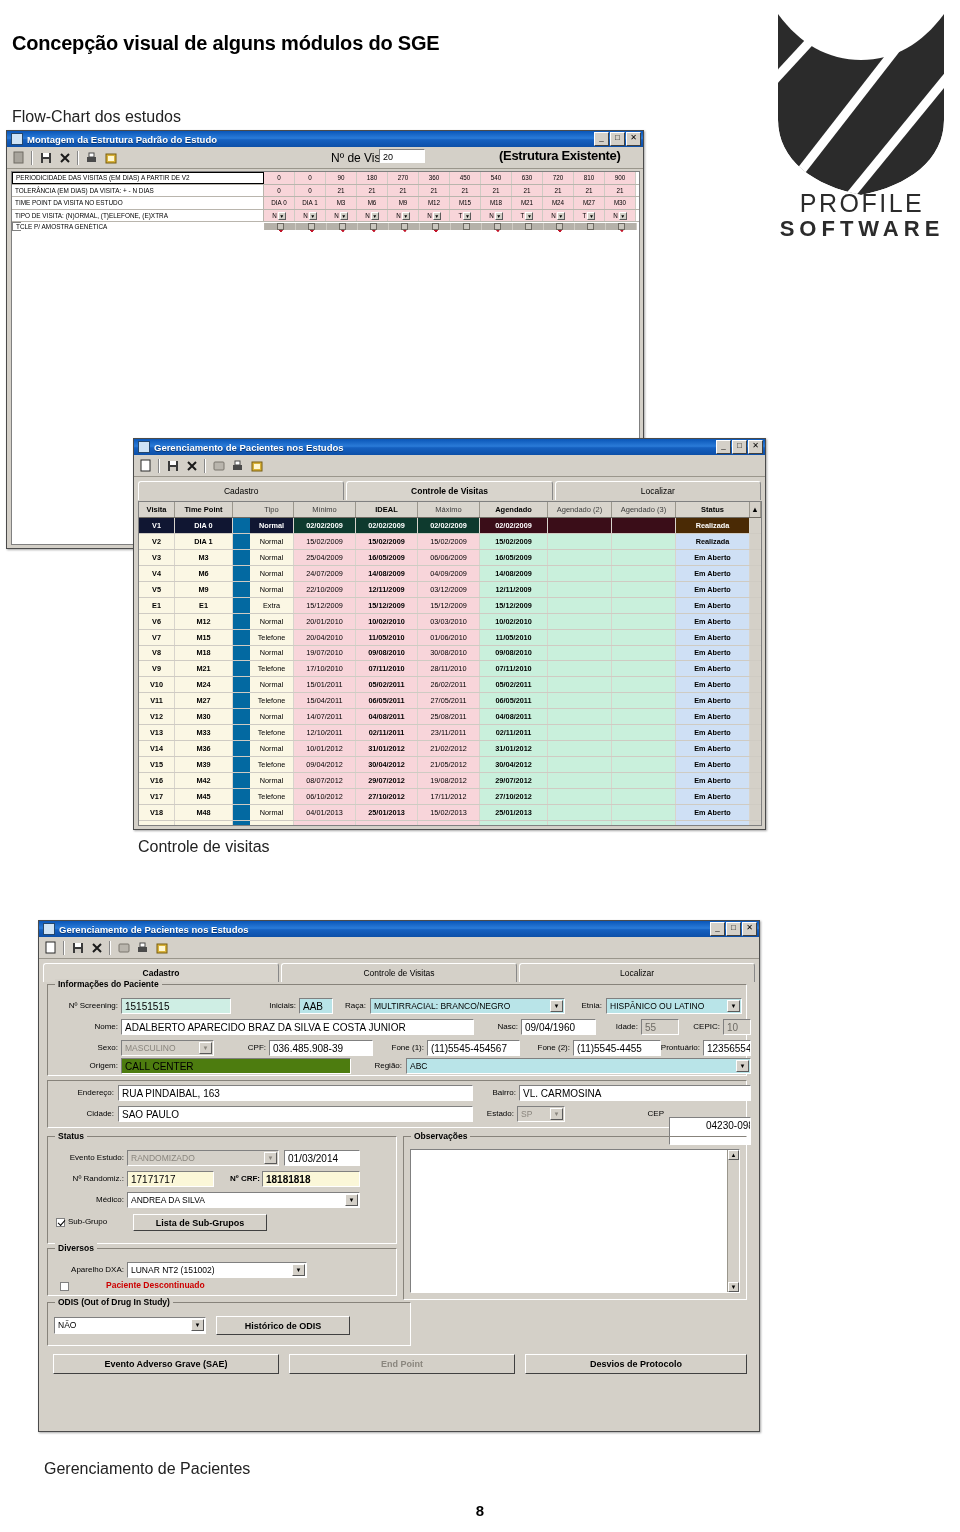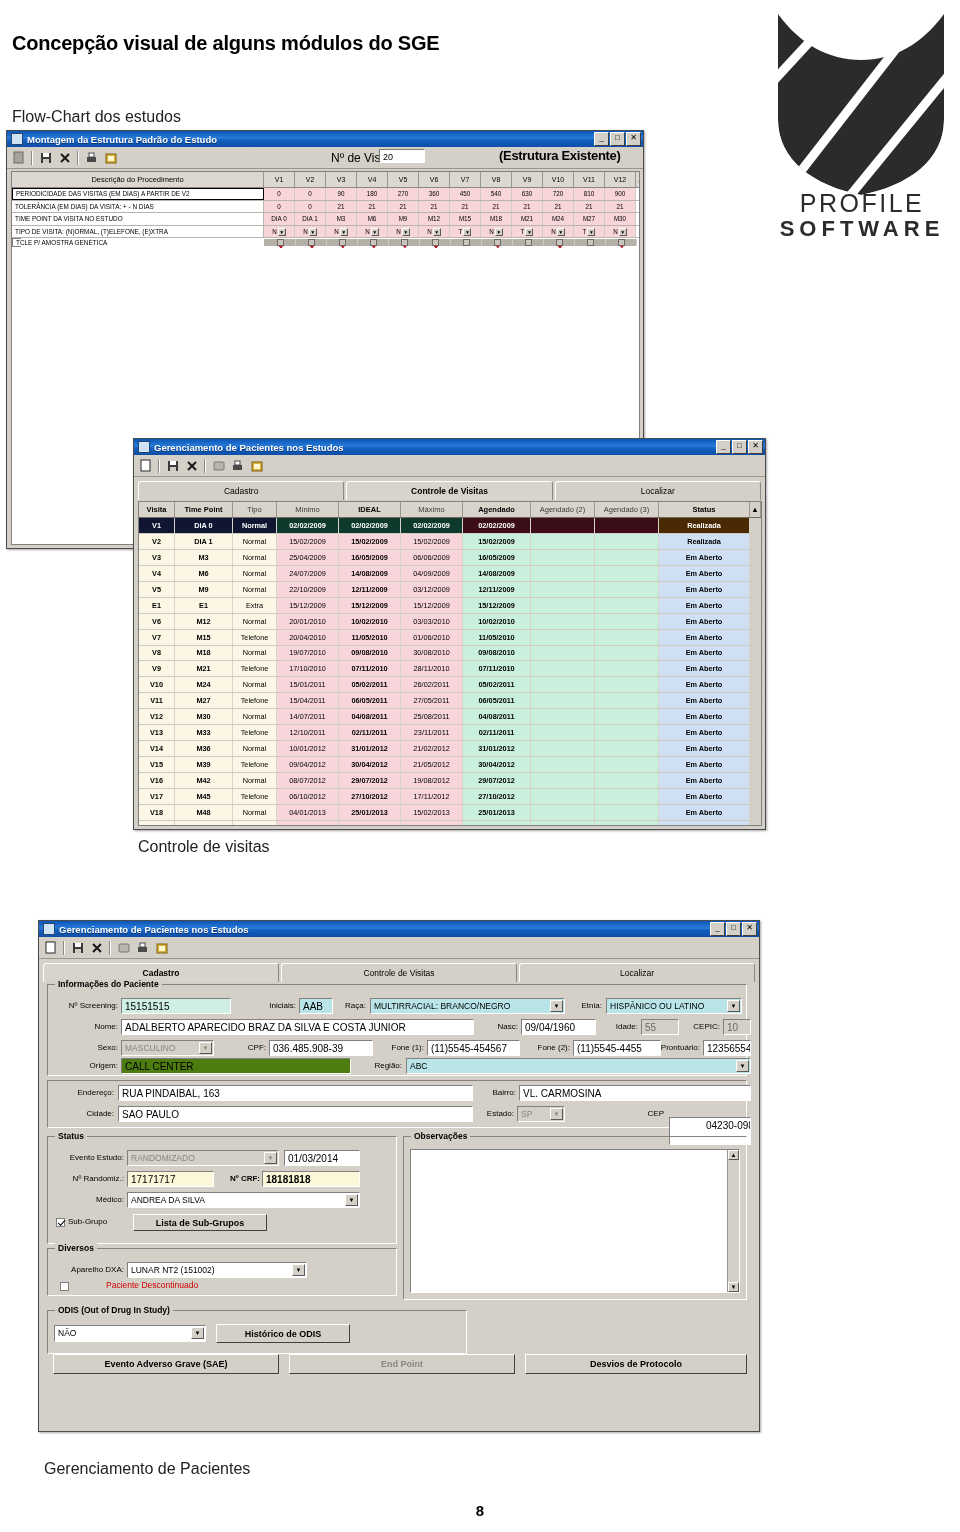--- a/index.html
+++ b/index.html
@@ -82,21 +82,21 @@
        overflow:hidden;box-sizing:border-box;}
   .g2-head{display:flex;height:15px;background:#d8d4cc;border-bottom:1px solid #6f6b63;}
   .g2-head .hc{font-size:7.5px;display:flex;align-items:center;justify-content:center;color:#000;
        border-right:1px solid #9a968c;box-sizing:border-box;font-weight:bold;}
   .g2-head .hc.dim{font-weight:normal;color:#3a3a3a;}
   .g2row{display:flex;height:14.95px;border-bottom:1px solid #cfcbc3;}
   .g2row .c{font-size:7.3px;display:flex;align-items:center;justify-content:center;box-sizing:border-box;
        border-right:1px solid #d8d4cc;color:#000;white-space:nowrap;}
   .c1{width:36px;flex:0 0 36px;}   
   .c2{width:58px;flex:0 0 58px;}   
-  .c3{width:44px;flex:0 0 44px;}   
+  .c3{width:44px;flex:0 0 44px;margin-left:17px;}   
   .c4{width:62px;flex:0 0 62px;}   
   .c5{width:62px;flex:0 0 62px;}   
   .c6{width:62px;flex:0 0 62px;}   
   .c7{width:68px;flex:0 0 68px;}   
   .c8{width:64px;flex:0 0 64px;}
   .c9{width:64px;flex:0 0 64px;}
   .c10{flex:1 1 auto;}
   .cS{width:11px;flex:0 0 11px;background:#d4d0c8;}
   .g2row.first .c{color:#fff;font-weight:bold;}
   .g2row.first .c1,.g2row.first .c2,.g2row.first .c3{background:#101632;}
@@ -141,21 +141,21 @@
   .btn.dis{color:#8a867e;}
   .chk{position:absolute;width:9px;height:9px;background:#fff;border:1px solid #808080;box-sizing:border-box;}
   .chk.on:after{content:"";position:absolute;left:1px;top:1px;width:6px;height:3px;
       border-left:1.6px solid #000;border-bottom:1.6px solid #000;transform:rotate(-48deg);}
   .ta{position:absolute;background:#fff;border:1px solid #808080;border-right-color:#fff;
       border-bottom-color:#fff;box-sizing:border-box;}
   .ta .sb{position:absolute;right:0;top:0;bottom:0;width:11px;background:#d4d0c8;border-left:1px solid #9a968c;}
   .ta .sb .ar{position:absolute;left:0;width:11px;height:10px;background:#d4d0c8;border:1px solid #fff;
       border-right-color:#5a5a5a;border-bottom-color:#5a5a5a;box-sizing:border-box;font-size:6px;
       text-align:center;line-height:8px;}
-  .red{color:#cc0000;font-weight:normal;padding-left:32px;}
+  .red{color:#cc0000;font-weight:bold;padding-left:32px;}
 </style>
 </head>
 <body>
 
 <div class="pg">
 
   <div class="doc-title">Concepção visual de alguns módulos do SGE</div>
 
   <div class="logo">
     <svg width="182" height="190" viewBox="0 0 182 190">
@@ -228,36 +228,20 @@
             <rect x="1" y="2" width="10" height="9" fill="#d8b23a" stroke="#7a5f10"></rect>
             <rect x="3" y="4" width="6" height="5" fill="#fff7d0"></rect>
           </svg>
         </div>
       <div class="nv-lbl">Nº de Visitas:</div>
       <div class="nv-box">20</div>
       <div class="estr">(Estrutura Existente)</div>
     </div>
 
     <div class="grid1">
-      <div class="g1-head">
-        <div class="hc g1-desc">Descrição do Procedimento</div>
-        <div class="hc g1-vc">V1</div>
-        <div class="hc g1-vc">V2</div>
-        <div class="hc g1-vc">V3</div>
-        <div class="hc g1-vc">V4</div>
-        <div class="hc g1-vc">V5</div>
-        <div class="hc g1-vc">V6</div>
-        <div class="hc g1-vc">V7</div>
-        <div class="hc g1-vc">V8</div>
-        <div class="hc g1-vc">V9</div>
-        <div class="hc g1-vc">V10</div>
-        <div class="hc g1-vc">V11</div>
-        <div class="hc g1-vc">V12</div>
-        <div class="hc g1-scroll">▲</div>
-      </div>
       <div id="g1-body">
           <div class="g1row pink sel">
             <div class="lab">PERIODICIDADE DAS VISITAS (EM DIAS) A PARTIR DE V2</div>
             <div class="cell">0</div>
             <div class="cell">0</div>
             <div class="cell">90</div>
             <div class="cell">180</div>
             <div class="cell">270</div>
             <div class="cell">360</div>
             <div class="cell">450</div>
@@ -1919,21 +1903,21 @@
         <div class="lg">Diversos</div>
         <div class="fl" style="left:0px;top:16px;width:76px;">Aparelho DXA:</div>
         <div class="cbx" style="left:79px;top:13px;width:180px;height:16px;background:#fff;">
           <span>LUNAR NT2 (151002)</span>
           <span class="dd">▼</span>
         </div>
         <div class="chk" style="left:12px;top:33px;"></div>
         <div class="fl red" style="left:26px;top:31px;width:150px;text-align:left;font-size:8.5px;">Paciente Descontinuado</div>
       </div>
 
-      <div class="gbox" style="left:8px;top:350px;width:420px;height:44px;">
+      <div class="gbox" style="left:8px;top:342px;width:364px;height:44px;">
         <div class="lg">ODIS (Out of Drug In Study)</div>
         <div class="cbx" style="left:6px;top:14px;width:152px;height:17px;background:#fff;">
           <span>NÃO</span>
           <span class="dd">▼</span>
         </div>
         <div class="btn" style="left:168px;top:13px;width:134px;height:19px;">Histórico de ODIS</div>
       </div>
 
       <div class="gbox" style="left:364px;top:176px;width:344px;height:164px;">
         <div class="lg">Observações</div>

